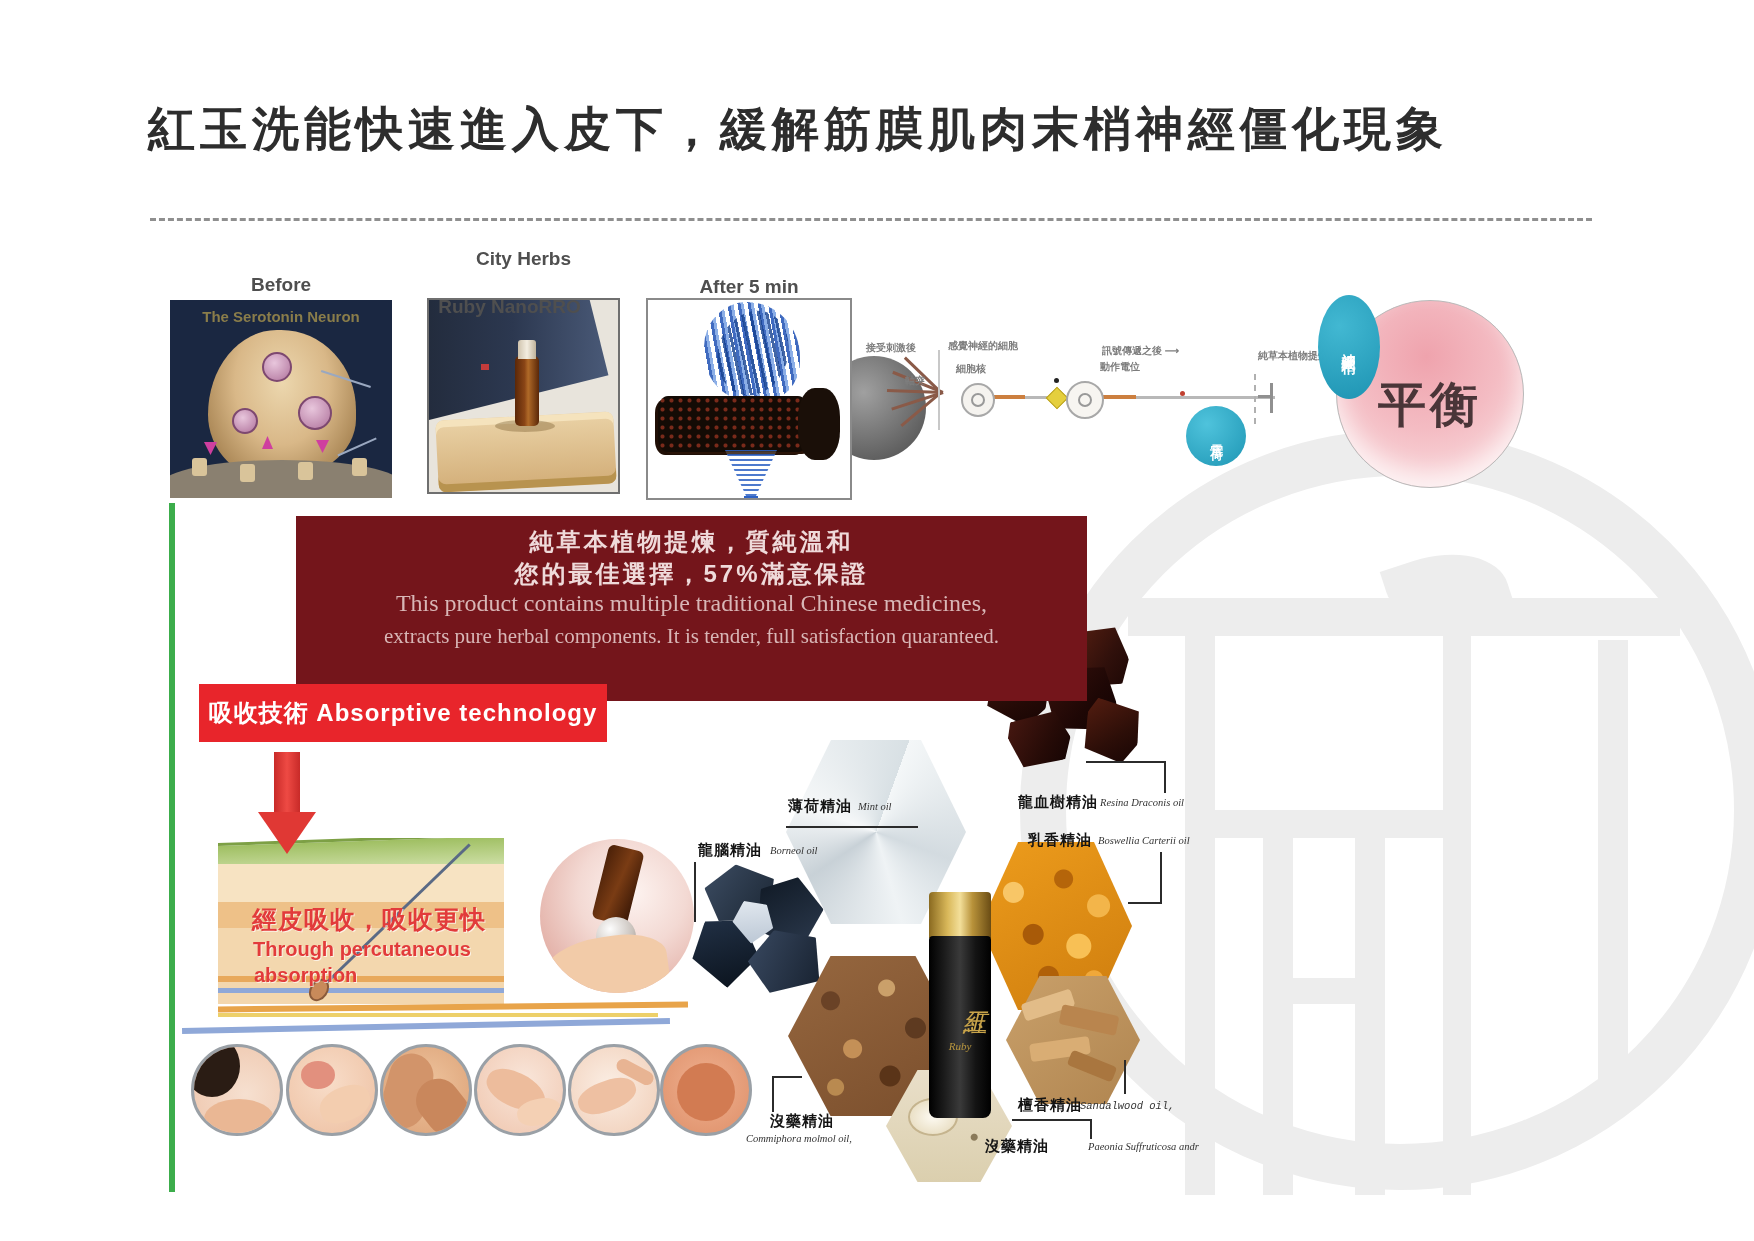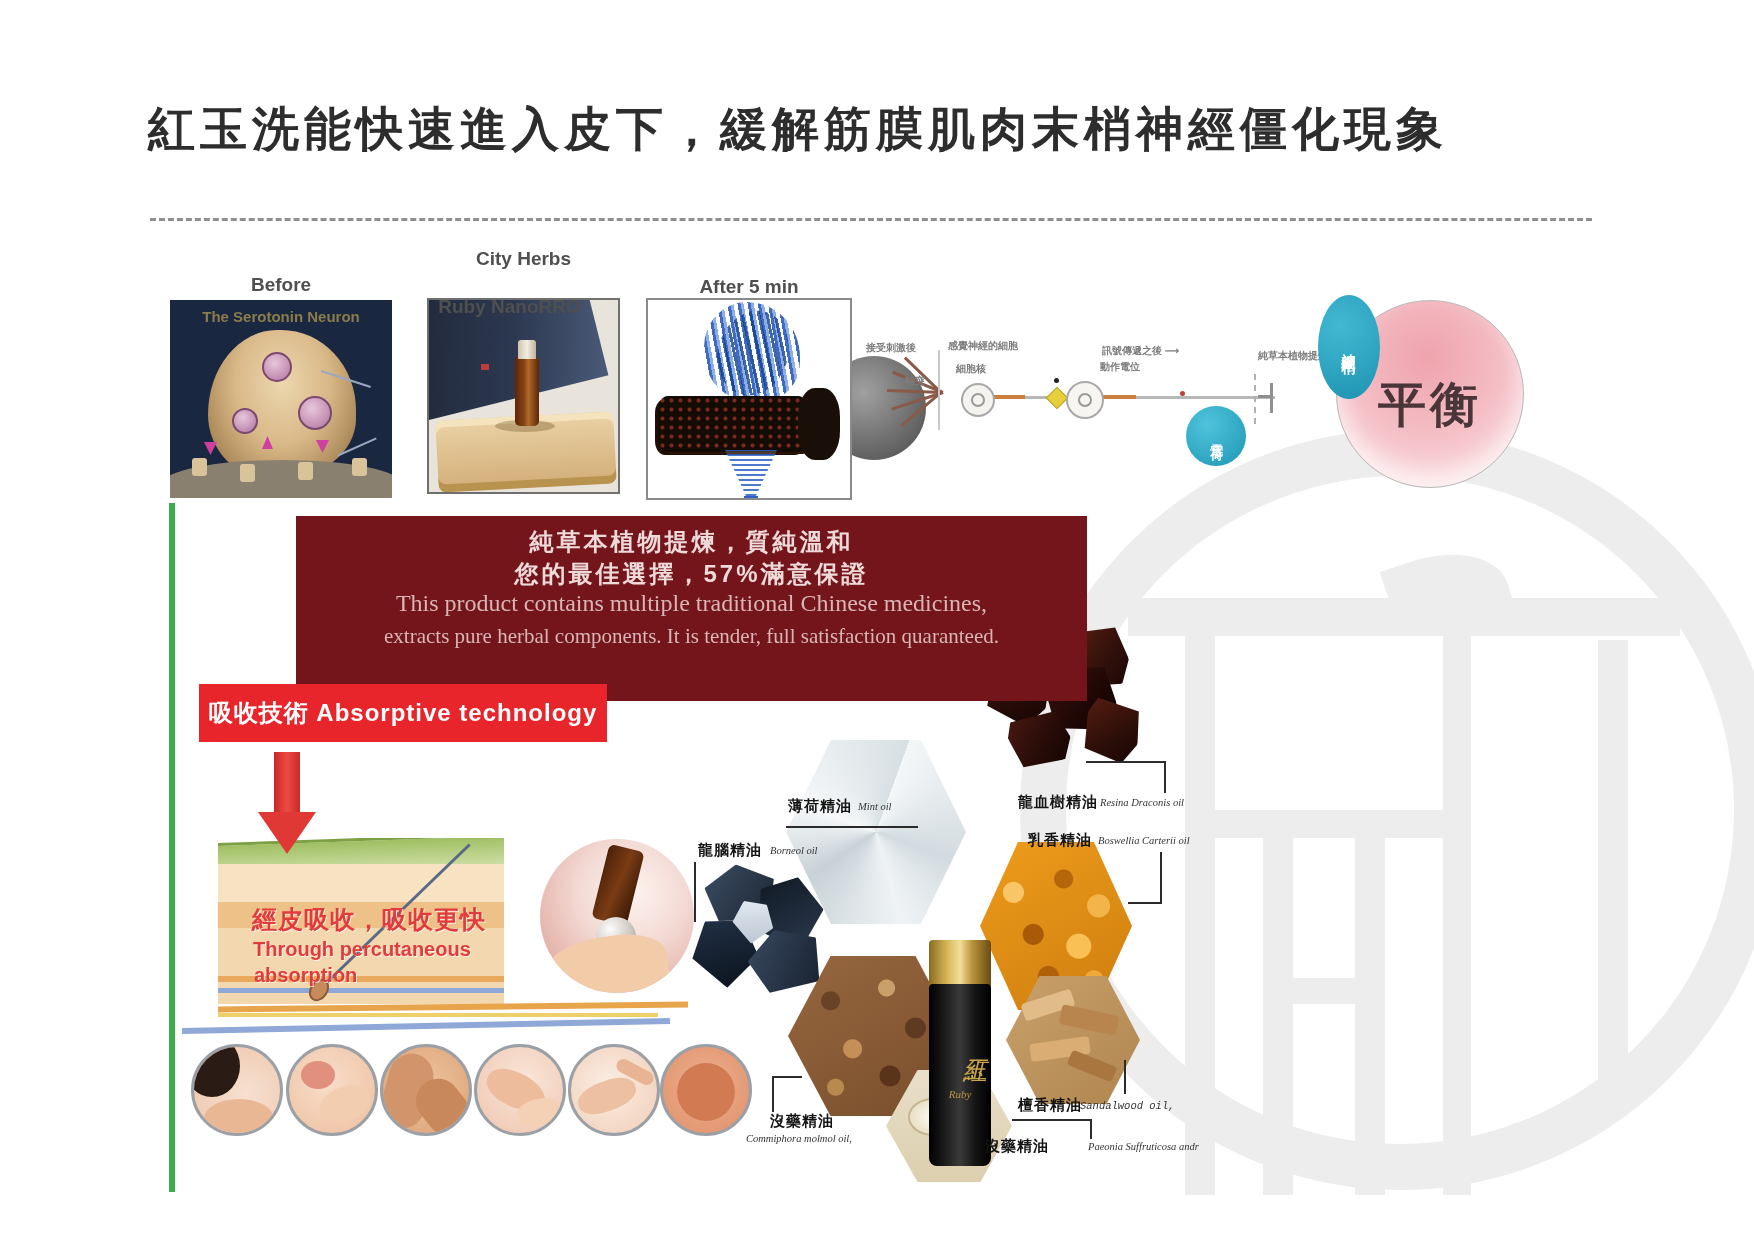--- a/index.html
+++ b/index.html
@@ -279,21 +279,21 @@
   <div class="abs" style="left:1068px;top:1058px;width:48px;height:16px;background:#a9763f;border-radius:4px;transform:rotate(22deg);z-index:3;"></div>
 
   <div class="hex" style="left:886px;top:1070px;width:126px;height:112px;
               background-image:
                 radial-gradient(circle at 30% 30%,#8a7a5a 0 3px,transparent 4px),
                 radial-gradient(circle at 70% 60%,#8a7a5a 0 3px,transparent 4px),
                 linear-gradient(#E9DFC9,#dbcfae);z-index:3;"></div>
   <div class="abs" style="left:908px;top:1098px;width:46px;height:34px;border-radius:50%;background:radial-gradient(#fdfaf2,#e3d6b5);border:2px solid #c5b48e;z-index:4;"></div>
   <div class="abs" style="left:946px;top:1080px;width:40px;height:30px;border-radius:50%;background:radial-gradient(#fdfaf2,#e3d6b5);border:2px solid #c5b48e;z-index:4;"></div>
 
-  <div class="abs" style="left:929px;top:940px;width:62px;height:282px;z-index:5;">
+  <div class="abs" style="left:929px;top:892px;width:62px;height:282px;z-index:5;">
     <div class="abs" style="left:0;top:0;width:100%;height:46px;border-radius:4px 4px 0 0;
                 background:linear-gradient(90deg,#8a6a20,#d9b85a 30%,#f3df9a 50%,#b8923a 70%,#6a4c14);"></div>
     <div class="abs" style="left:0;top:44px;width:100%;height:182px;border-radius:4px 4px 8px 8px;
                 background:linear-gradient(90deg,#000,#1c1c1c 25%,#3a3a3a 50%,#141414 75%,#000);"></div>
     <div class="abs" style="left:0;top:62px;width:100%;text-align:center;writing-mode:vertical-rl;height:76px;
                 font-family:'Liberation Serif',serif;font-style:italic;font-size:24px;color:#C9A44A;">紅玉</div>
     <div class="abs" style="left:0;top:148px;width:100%;text-align:center;font-family:'Liberation Serif',serif;
                 font-style:italic;font-size:11px;color:#B8963E;">Ruby</div>
   </div>
 

